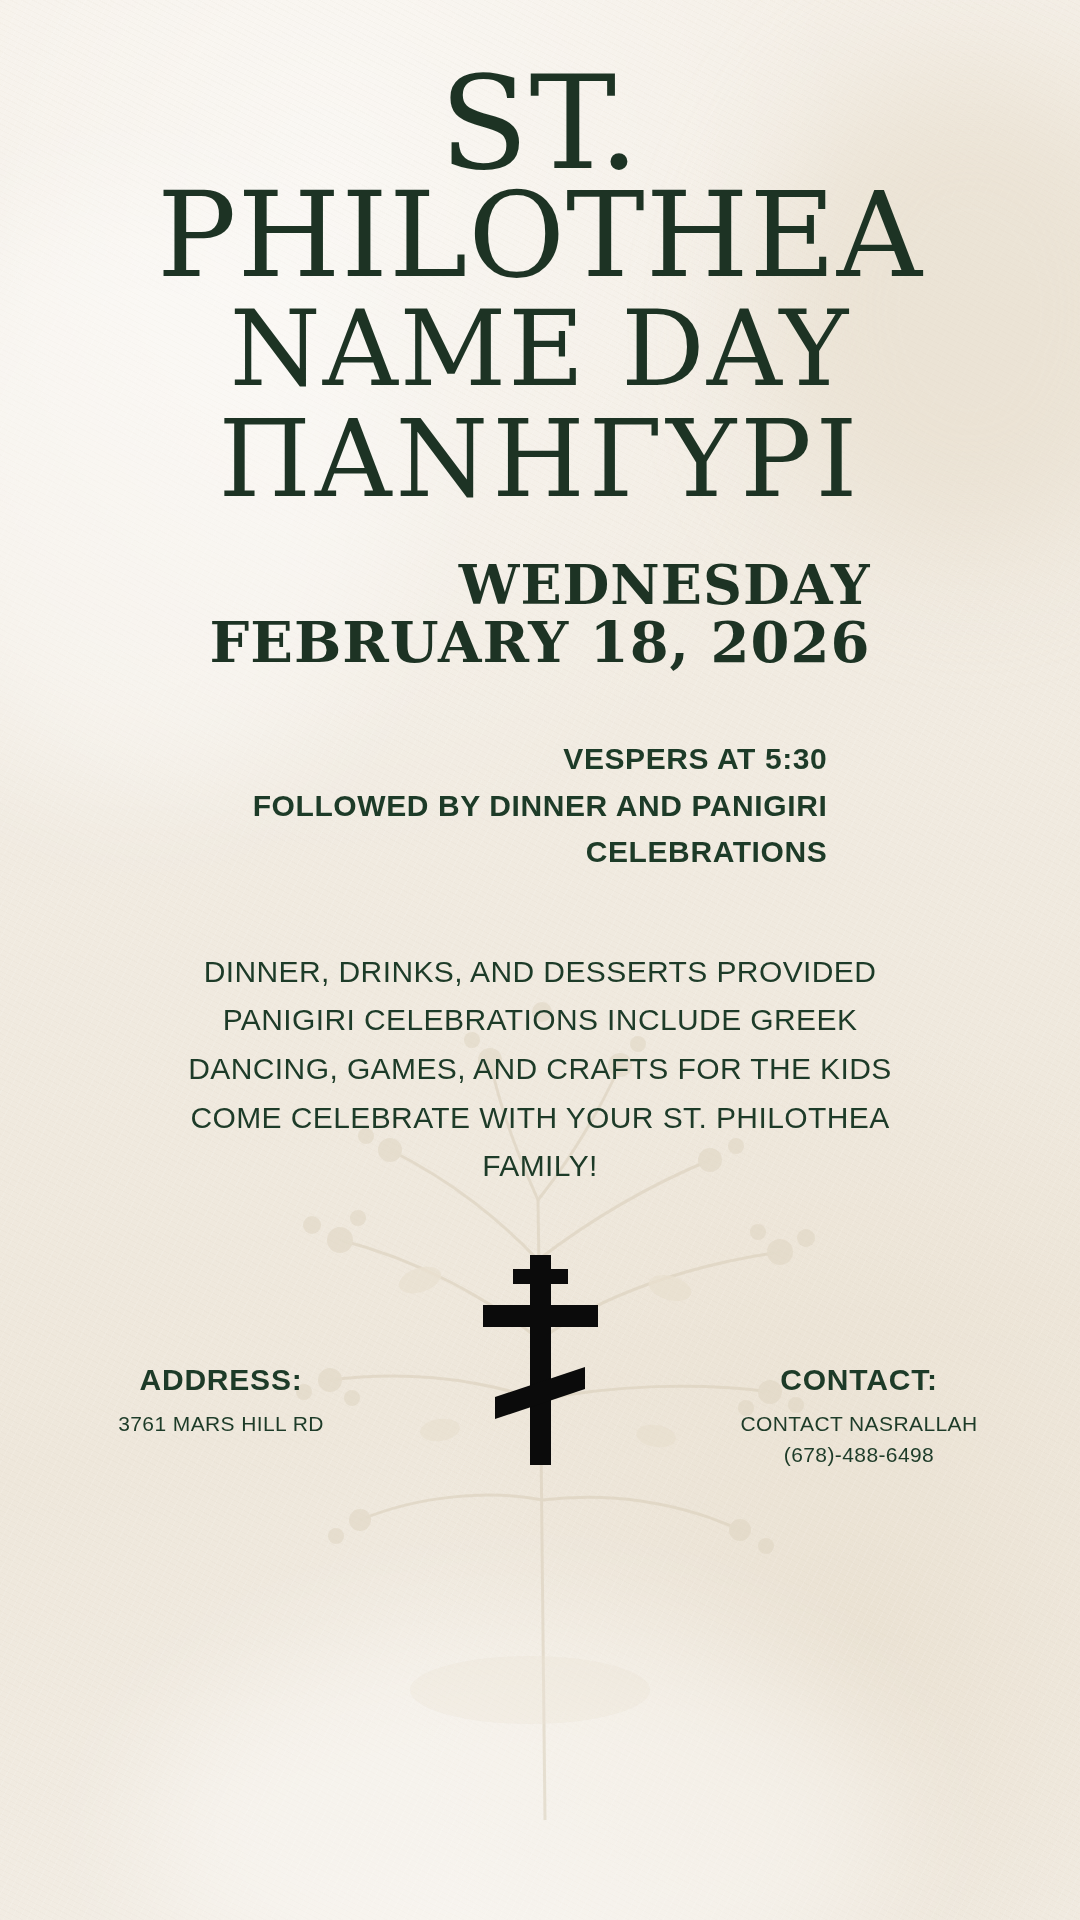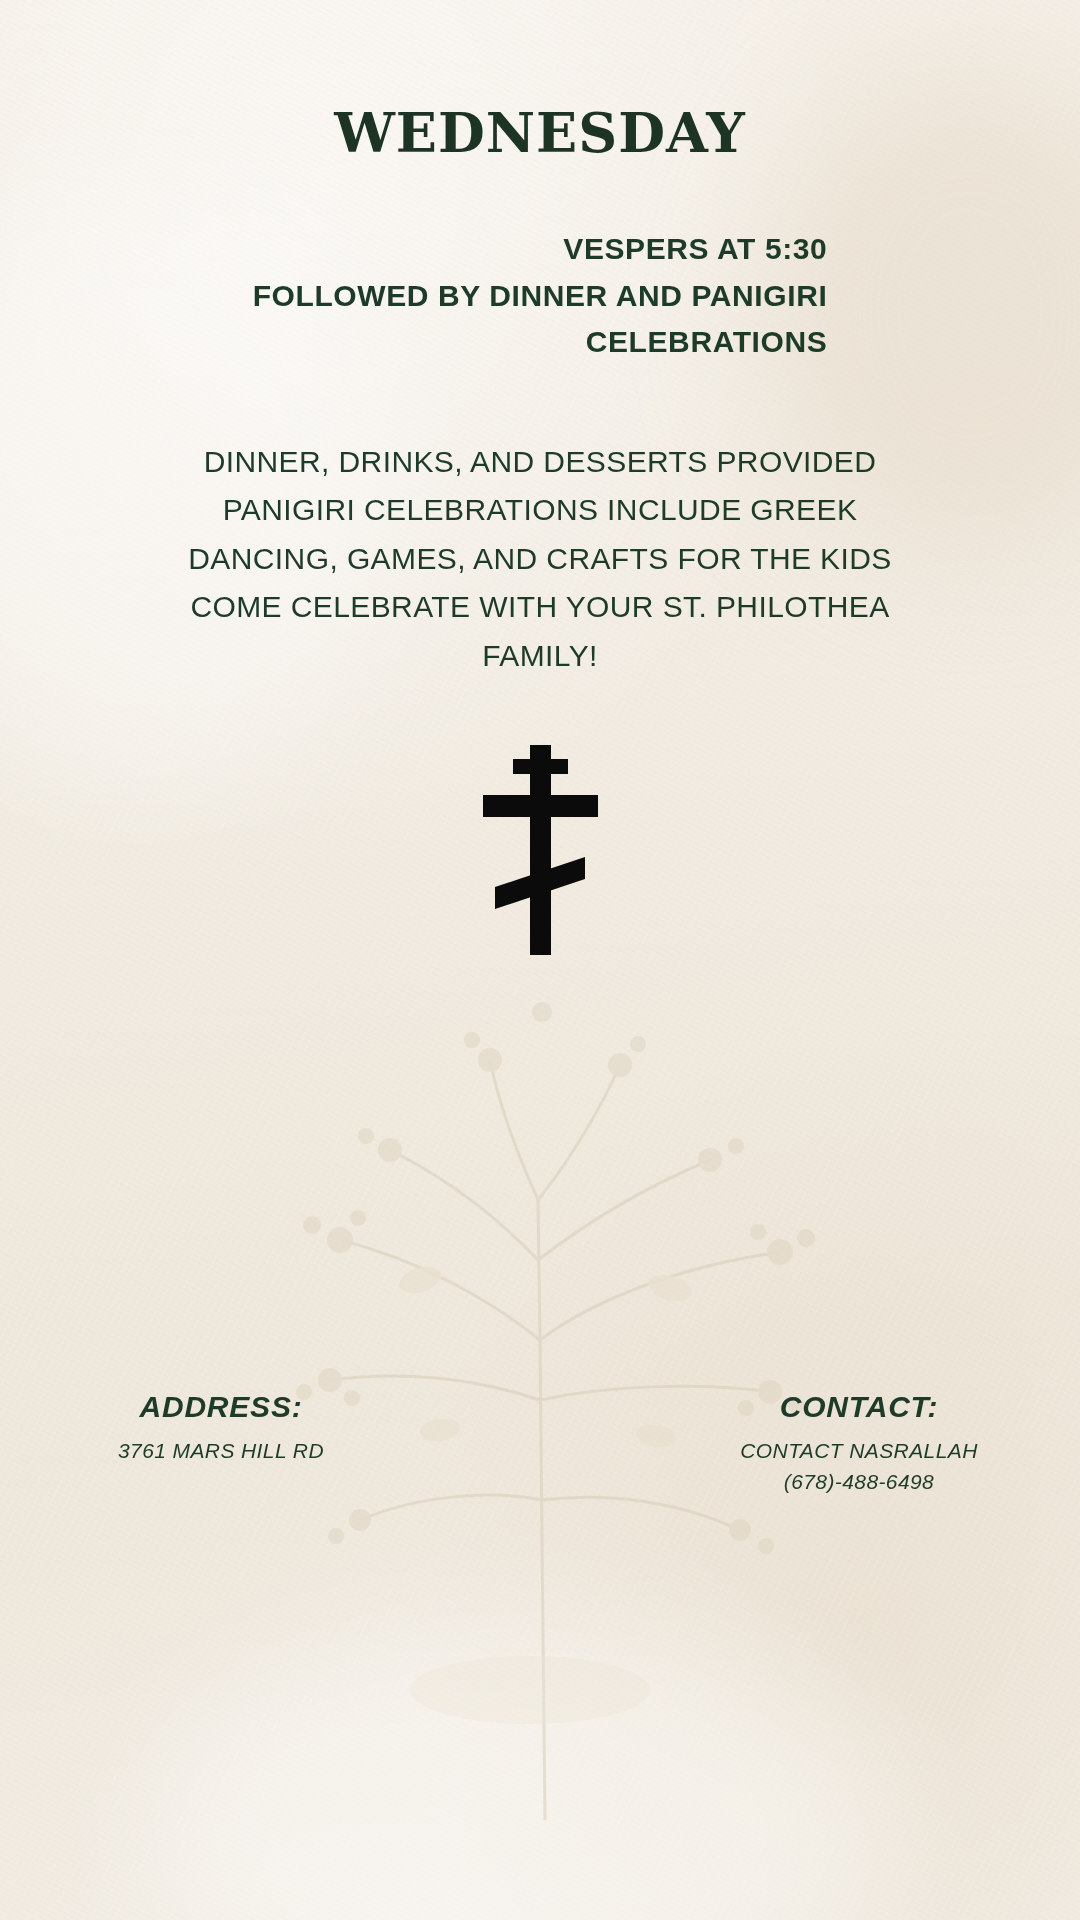--- a/index.html
+++ b/index.html
@@ -113,25 +113,24 @@
     height:230px;
     display:flex;
     align-items:center;
     justify-content:center;
   }
 
   .footer {
     position:absolute;
     left:56px;
     right:56px;
-    bottom:423px;
+    bottom:450px;
     display:flex;
     justify-content:space-between;
     align-items:flex-start;
-    font-style:italic;
   }
   .f-col {
     width:330px;
     text-align:center;
     color:#1d3b28;
   }
   .f-col .head {
     font-size:30px;
     font-weight:700;
     letter-spacing:0.8px;
@@ -199,23 +198,30 @@
     <ellipse cx="330" cy="640" rx="22" ry="12" transform="rotate(-18 330 640)"></ellipse>
     <ellipse cx="580" cy="648" rx="22" ry="12" transform="rotate(16 580 648)"></ellipse>
     <ellipse cx="350" cy="790" rx="20" ry="11" transform="rotate(-8 350 790)"></ellipse>
     <ellipse cx="566" cy="796" rx="20" ry="11" transform="rotate(9 566 796)"></ellipse>
     <ellipse cx="440" cy="1050" rx="120" ry="34" opacity="0.5"></ellipse>
   </g>
 </svg>
 
 <div class="sheet">
 
+  <h1 class="title">
+    <span class="l1">ST.</span>
+    <span class="l2">PHILOTHEA</span>
+    <span class="l3">NAME DAY</span>
+    <span class="l4">ΠΑΝΗΓΥΡΙ</span>
+  </h1>
 
   <div class="date">
     <span class="d1">WEDNESDAY</span>
+    <span class="d2">FEBRUARY 18, 2026</span>
   </div>
 
   <div class="vespers">VESPERS AT 5:30<br>FOLLOWED BY DINNER AND PANIGIRI<br>CELEBRATIONS</div>
 
   <div class="details">DINNER, DRINKS, AND DESSERTS PROVIDED<br>PANIGIRI CELEBRATIONS INCLUDE GREEK<br>DANCING, GAMES, AND CRAFTS FOR THE KIDS<br>COME CELEBRATE WITH YOUR ST. PHILOTHEA<br>FAMILY!</div>
 
   <div class="cross-wrap">
     <svg width="150" height="225" viewBox="0 0 150 225" aria-hidden="true">
       <g fill="#0b0b0b">
         <rect x="65" y="8" width="21" height="210"></rect>

